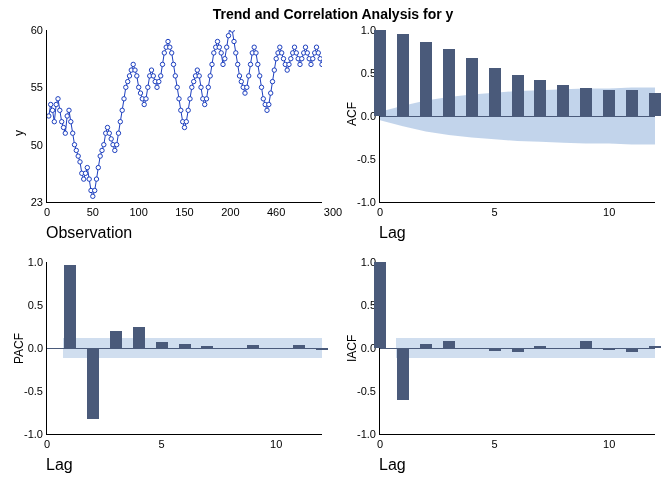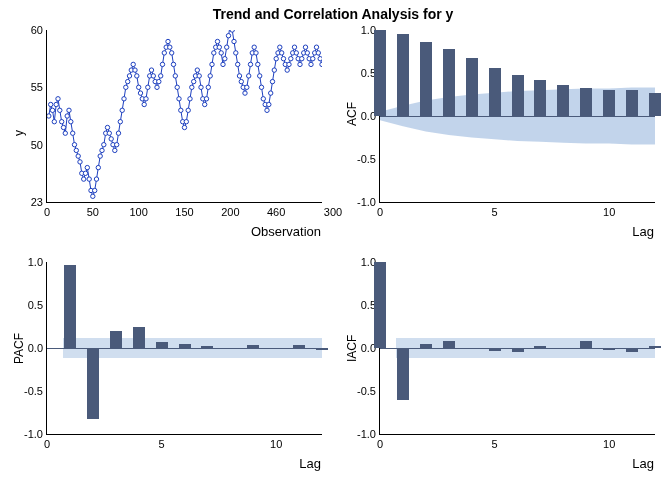--- a/index.html
+++ b/index.html
@@ -38,22 +38,22 @@
     background: #fff;
   }
   .ylabel {
     position: absolute;
     transform: rotate(-90deg);
     transform-origin: left top;
     font-size: 12px;
   }
   .xlabel {
     position: absolute;
-    text-align: right;
-    font-size: 13px;
+    text-align: left;
+    font-size: 16px;
   }
   .tick-y {
     position: absolute;
     right: 100%;
     transform: translateY(-50%);
     padding-right: 4px;
     font-size: 11px;
     white-space: nowrap;
   }
   .tick-x {

